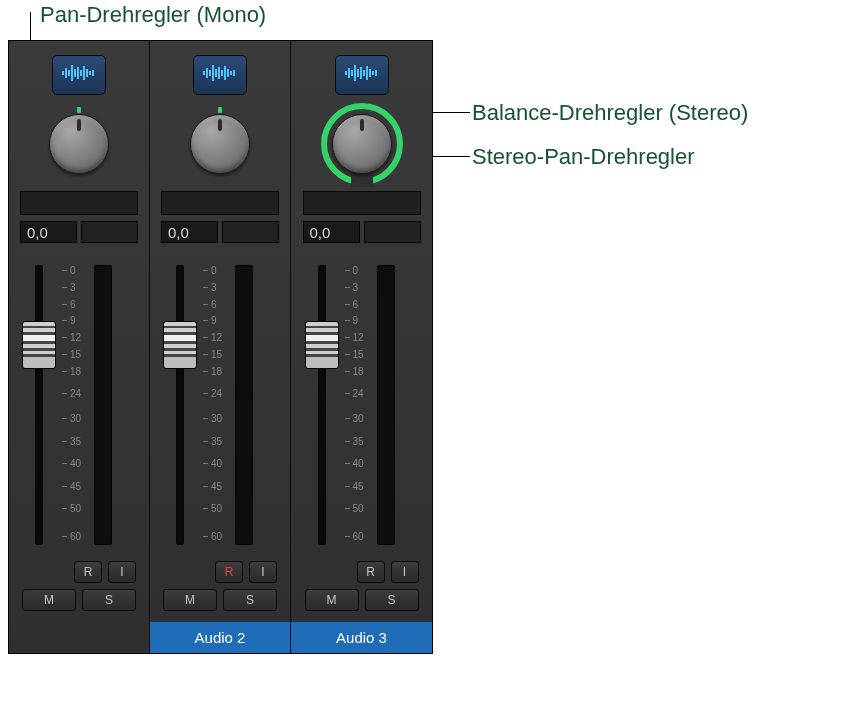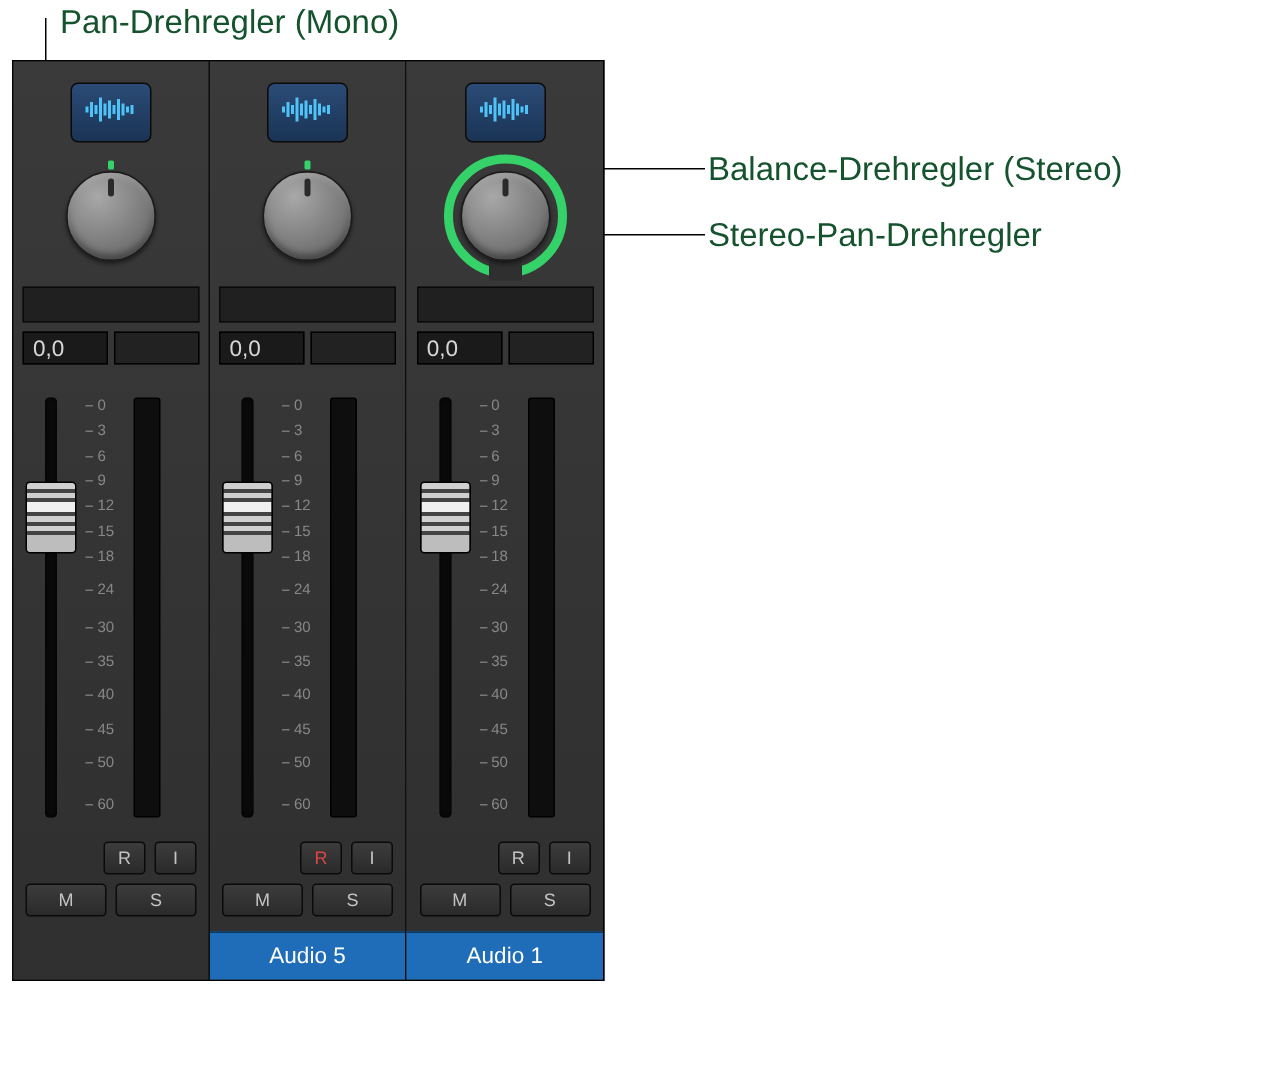--- a/index.html
+++ b/index.html
@@ -28,21 +28,21 @@
 }
 .mixer {
   position: absolute;
   left: 8px;
   top: 40px;
   display: flex;
   background: #2a2a2a;
   border: 1px solid #000;
 }
 .strip {
-  width: 131px;
+  width: 141px;
   background: linear-gradient(#3a3a3a, #2f2f2f);
   border-right: 1px solid #0e0e0e;
   display: flex;
   flex-direction: column;
   align-items: center;
   padding-top: 14px;
 }
 .strip:last-child { border-right: none; }
 
 .wave-button {
@@ -377,21 +377,21 @@
       <div class="meter"></div>
     </div>
     <div class="button-row" style="margin-left:52px;">
       <div class="small-btn rec">R</div>
       <div class="small-btn">I</div>
     </div>
     <div class="button-row">
       <div class="small-btn wide">M</div>
       <div class="small-btn wide">S</div>
     </div>
-    <div class="track-label">Audio 5</div>
+    <div class="track-label">Audio 2</div>
   </div>
 
   <div class="strip">
     <div class="wave-button">
       <span>
         <svg width="36" height="20">
             <g fill="#4fc3f7">
               <rect x="1" y="8" width="2" height="4"></rect>
               <rect x="4" y="5" width="2" height="10"></rect>
               <rect x="7" y="7" width="2" height="6"></rect>
@@ -470,16 +470,16 @@
       <div class="meter"></div>
     </div>
     <div class="button-row" style="margin-left:52px;">
       <div class="small-btn">R</div>
       <div class="small-btn">I</div>
     </div>
     <div class="button-row">
       <div class="small-btn wide">M</div>
       <div class="small-btn wide">S</div>
     </div>
-    <div class="track-label">Audio 1</div>
+    <div class="track-label">Audio 3</div>
   </div>
 
 </div>
 
 </body></html>

